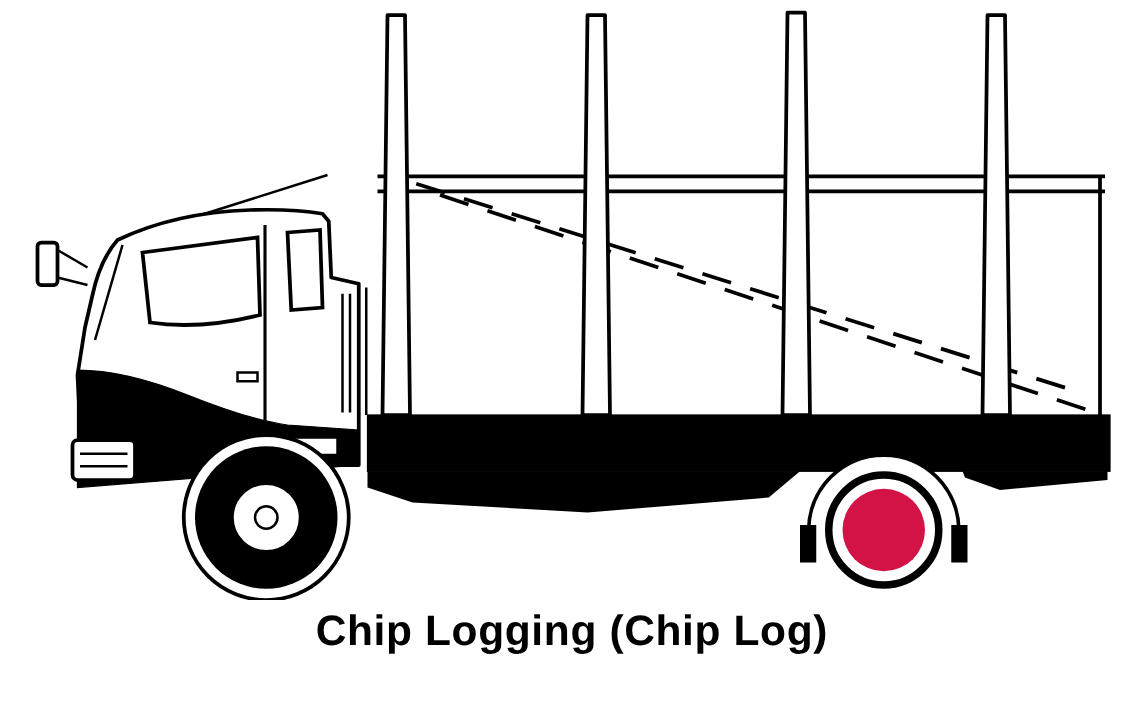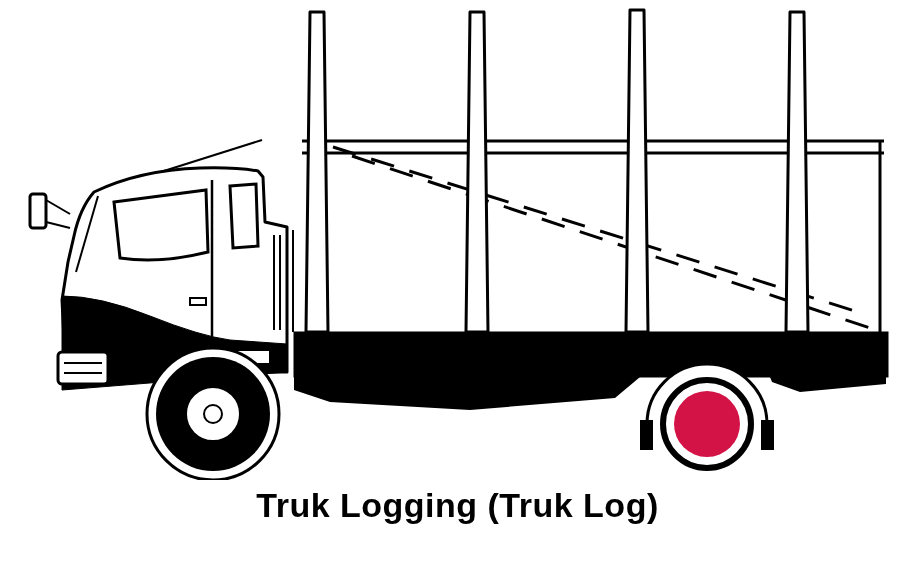--- a/index.html
+++ b/index.html
@@ -100,14 +100,14 @@
 
     <g>
       <circle cx="213" cy="414" r="66" fill="#fff" stroke="#000" stroke-width="3"></circle>
       <circle cx="213" cy="414" r="57" fill="#000"></circle>
       <circle cx="213" cy="414" r="27" fill="#fff" stroke="#000" stroke-width="2"></circle>
       <circle cx="213" cy="414" r="9" fill="none" stroke="#000" stroke-width="2"></circle>
     </g>
 
   </svg>
 
-  <div class="caption">Truk Logging (Truk Log)</div>
+  <div class="caption">Chip Logging (Chip Log)</div>
 </div>
 
 </body></html>

